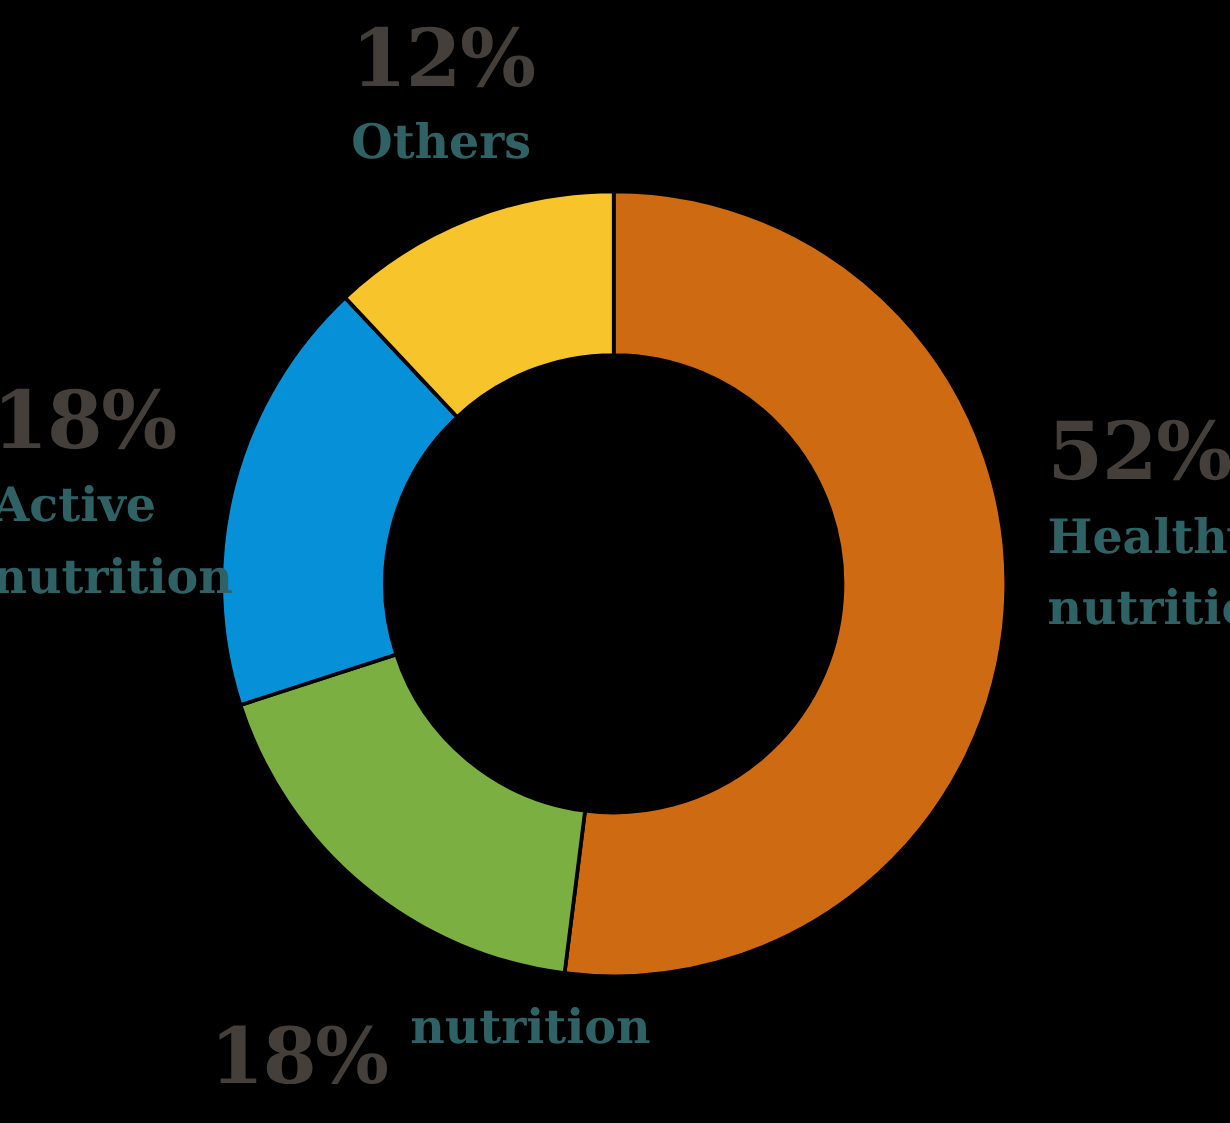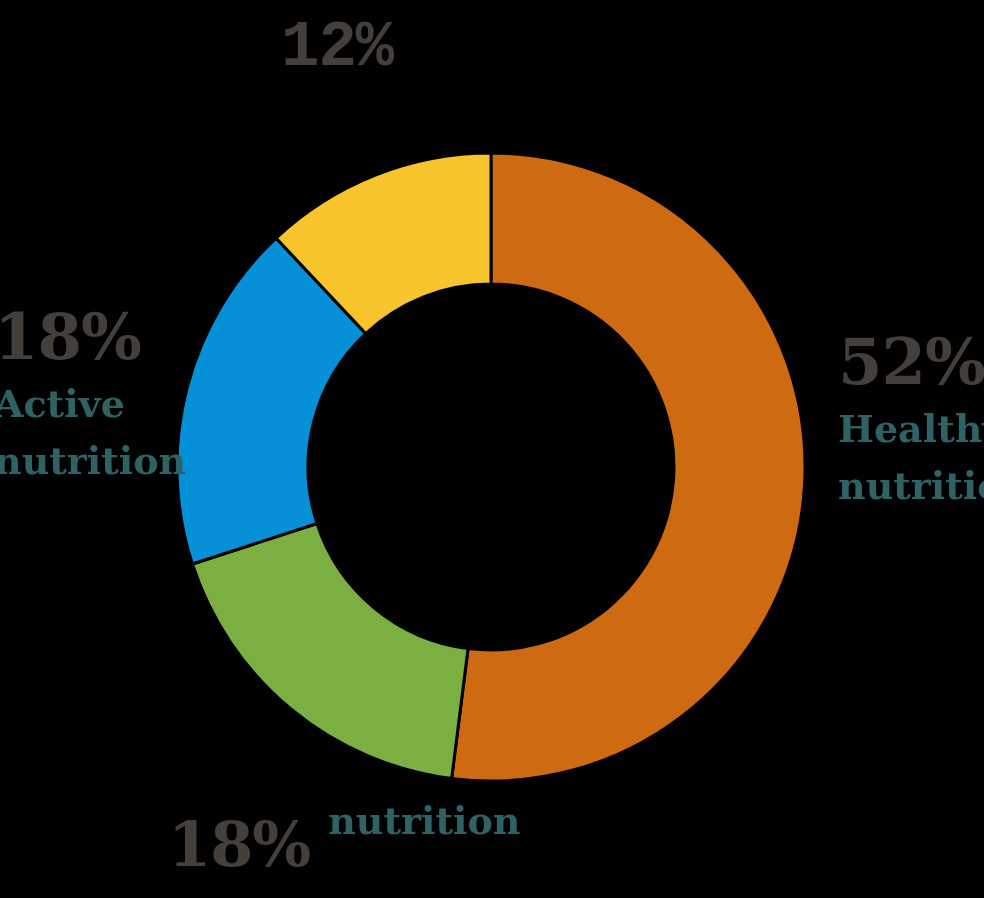--- a/index.html
+++ b/index.html
@@ -60,21 +60,21 @@
     display: block;
     line-height: 1.12;
   }
 
   
   #label-others {
     left: 281px;
     top: 16px;
     text-align: left;
   }
-  #label-others .pct { font-size: 64px; font-family: Liberation Mono, monospace; }
+  #label-others .pct { font-size: 64px; }
   #label-others .cat { margin-top: 12px; }
 
   
   #label-healthy {
     left: 838px;
     top: 330px;
     text-align: left;
   }
   #label-healthy .pct { font-size: 64px; }
   #label-healthy .cat { margin-top: 14px; }
@@ -113,20 +113,21 @@
           <path d="M 491.00 153.00 A 314 314 0 1 1 451.65 778.52 L 468.06 648.56 A 183 183 0 1 0 491.00 284.00 Z" fill="#CE6A12" stroke="#000000" stroke-width="3"></path>
           <path d="M 451.65 778.52 A 314 314 0 0 1 192.37 564.03 L 316.96 523.55 A 183 183 0 0 0 468.06 648.56 Z" fill="#7CAF41" stroke="#000000" stroke-width="3"></path>
           <path d="M 192.37 564.03 A 314 314 0 0 1 276.05 238.10 L 365.73 333.60 A 183 183 0 0 0 316.96 523.55 Z" fill="#0590D8" stroke="#000000" stroke-width="3"></path>
           <path d="M 276.05 238.10 A 314 314 0 0 1 491.00 153.00 L 491.00 284.00 A 183 183 0 0 0 365.73 333.60 Z" fill="#F8C42B" stroke="#000000" stroke-width="3"></path>
         </g>
     </svg>
   </div>
 
   <div class="label-group" id="label-others">
     <span class="pct">12%</span>
+    <span class="cat">Others</span>
   </div>
 
   <div class="label-group" id="label-healthy">
     <span class="pct">52%</span>
     <span class="cat">Healthy</span>
     <span class="cat">nutrition</span>
   </div>
 
   <div class="label-group" id="label-active">
     <span class="pct">18%</span>

